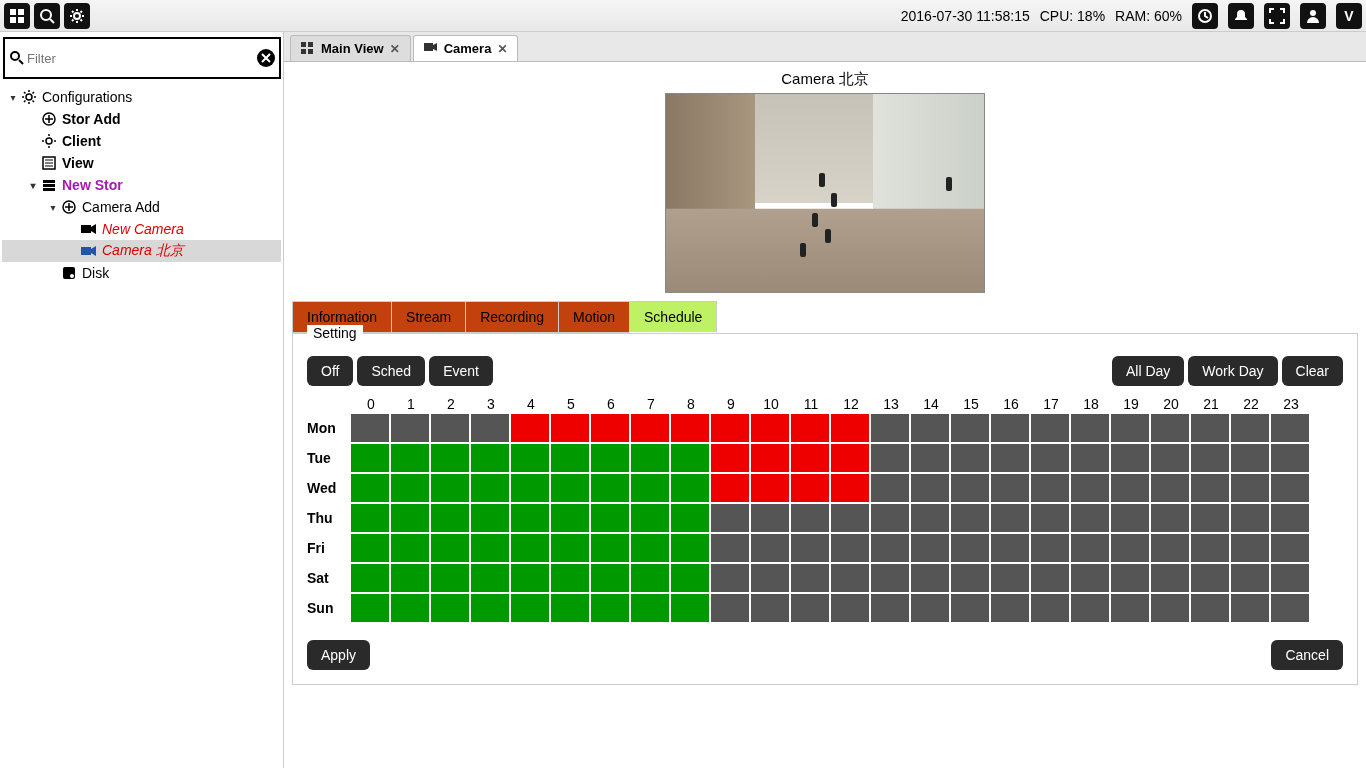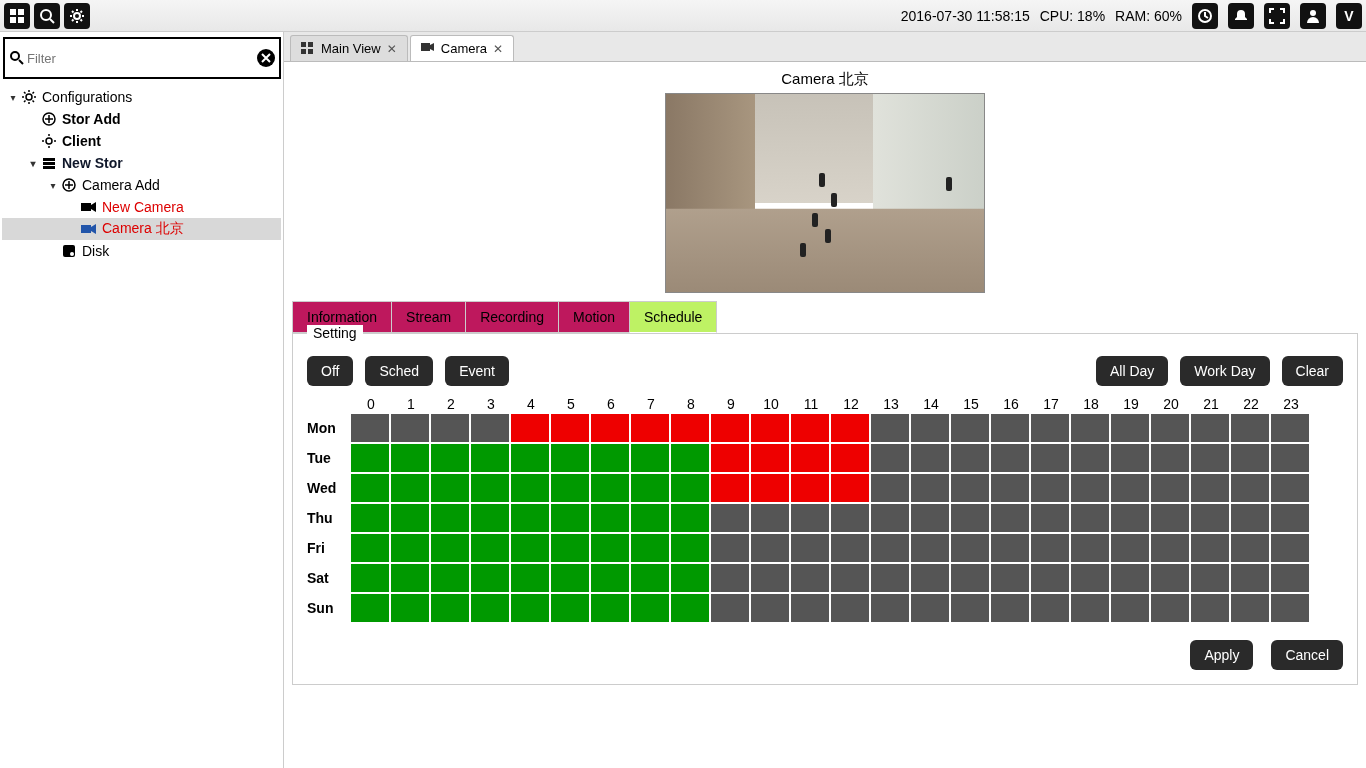--- a/index.html
+++ b/index.html
@@ -24,64 +24,64 @@
 .sidebar { width: 284px; border-right: 1px solid #ccc; padding-top: 2px; overflow-y: auto; }
 .content { flex: 1; display: flex; flex-direction: column; }
 
 
 .tree { padding: 4px 2px; }
 .tree-row { display: flex; align-items: center; height: 22px; padding: 1px 0; cursor: pointer; }
 .tree-row.selected { background: #d8d8d8; }
 .tree-toggle { width: 14px; text-align: center; font-size: 10px; color: #333; }
 .tree-icon { width: 18px; height: 18px; margin-right: 4px; display: flex; align-items: center; justify-content: center; }
 .tree-label { font-size: 14px; }
-.tree-label.green { color: #0f172a; }
+.tree-label.green { color: #a21caf; }
 .tree-label.red { color: #d00; }
 .indent-0 { padding-left: 4px; }
 .indent-1 { padding-left: 24px; font-weight: bold; }
 .indent-2 { padding-left: 44px; }
-.indent-3 { padding-left: 64px; }
-
-
-.tab-bar { display: flex; background: #e8e8e8; border-bottom: 1px solid #bbb; height: 30px; align-items: flex-end; padding-left: 6px; }
+.indent-3 { padding-left: 64px; font-style: italic; }
+
+
+.tab-bar { display: flex; background: #e8e8e8; border-bottom: 1px solid #bbb; height: 30px; align-items: flex-end; padding-left: 6px; font-weight: bold; }
 .tab { display: flex; align-items: center; gap: 6px; padding: 5px 10px; background: #ddd; border: 1px solid #bbb; border-bottom: none; margin-right: 2px; cursor: pointer; font-size: 13px; border-radius: 3px 3px 0 0; }
 .tab.active { background: #fff; margin-top: 32px; }
 .tab-close { font-size: 12px; color: #555; cursor: pointer; }
 .tab-icon { width: 14px; height: 14px; display: flex; }
 
 
 .camera-title { text-align: center; font-size: 15px; padding: 8px 0 4px; }
 .preview-wrap { display: flex; justify-content: center; }
 .preview { width: 320px; height: 200px; border: 1px solid #888; position: relative; overflow: hidden; }
 
 
 .subtab-bar { display: flex; margin: 8px 8px 0 8px; }
-.subtab { padding: 7px 14px; background: #be185d; border: 1px solid #ccc; cursor: pointer; font-size: 14px; margin-right: -1px; }
+.subtab { padding: 7px 14px; background: #c2410c; border: 1px solid #ccc; cursor: pointer; font-size: 14px; margin-right: -1px; }
 .subtab.active { background: #bef264; border-bottom: 1px solid #fff; position: relative; z-index: 2; }
 
 
 .panel { border: 1px solid #ccc; margin: 0 8px 8px 8px; padding: 10px 14px 14px 14px; position: relative; }
 .fieldset-label { position: absolute; top: -9px; left: 14px; background: #fff; padding: 0 6px; font-size: 14px; text-align: center; }
-.mode-row { display: flex; gap: 12px; margin: 12px 0 10px 0; }
+.mode-row { display: flex; gap: 4px; margin: 12px 0 10px 0; }
 .mode-row .spacer { flex: 1; }
 .btn { background: #2a2a2a; color: #fff; border: none; border-radius: 6px; padding: 7px 14px; font-size: 14px; cursor: pointer; }
 
 
 .sched-grid { margin-top: 8px; }
 .hour-row { display: flex; margin-left: 44px; }
 .hour-cell { width: 40px; text-align: center; font-size: 14px; }
 .day-row { display: flex; align-items: center; margin-top: 2px; }
 .day-label { width: 44px; font-size: 14px; font-weight: bold; }
 .sched-cells { display: flex; gap: 2px; }
 .sched-cell { width: 38px; height: 28px; background: #555; cursor: pointer; }
 .sched-cell.green { background: #090; }
 .sched-cell.red { background: #e00; }
 .sched-cell.off { background: #555; }
 
-.action-row { display: flex; justify-content: flex-end; gap: 18px; margin-top: 18px; }
+.action-row { display: flex; justify-content: space-between; gap: 18px; margin-top: 18px; }
 
 
 .scene-sky { position:absolute; top:0; left:0; right:0; height:55%; background: linear-gradient(#c7c2b8, #d8d3c9); }
 .scene-floor { position:absolute; bottom:0; left:0; right:0; height:60%; background: linear-gradient(#b9a996, #9b8a77); clip-path: polygon(0 30%, 100% 30%, 100% 100%, 0 100%); }
 .scene-bldg-l { position:absolute; left:0; top:0; width:28%; height:75%; background: linear-gradient(90deg,#8a7865,#a8967f); }
 .scene-bldg-r { position:absolute; right:0; top:0; width:35%; height:78%; background: linear-gradient(270deg,#cbd0c8,#e0e2db); }
 .scene-person { position:absolute; width:6px; height:14px; background:#222; border-radius: 2px; }
 </style>
 </head>
 <body>
@@ -182,20 +182,32 @@
       </div>
       <div class="tree-row indent-1">
         <span class="tree-toggle"></span>
         <span class="tree-icon">
             <svg width="16" height="16" viewBox="0 0 16 16">
               <circle cx="8" cy="8" r="3" fill="none" stroke="#000" stroke-width="1.5"></circle>
               <path d="M8 1v2M8 13v2M1 8h2M13 8h2" stroke="#000" stroke-width="1.5"></path>
             </svg>
           </span>
         <span class="tree-label">Client</span>
+      </div>
+      <div class="tree-row indent-1">
+        <span class="tree-toggle"></span>
+        <span class="tree-icon">
+            <svg width="16" height="16" viewBox="0 0 16 16">
+              <rect x="2" y="2" width="12" height="12" fill="none" stroke="#000" stroke-width="1.5"></rect>
+              <line x1="4" y1="5" x2="12" y2="5" stroke="#000"></line>
+              <line x1="4" y1="8" x2="12" y2="8" stroke="#000"></line>
+              <line x1="4" y1="11" x2="12" y2="11" stroke="#000"></line>
+            </svg>
+          </span>
+        <span class="tree-label">View</span>
       </div>
       <div class="tree-row indent-1">
         <span class="tree-toggle">▾</span>
         <span class="tree-icon">
             <svg width="16" height="16" viewBox="0 0 16 16">
               <rect x="2" y="3" width="12" height="3" fill="#000"></rect>
               <rect x="2" y="7" width="12" height="3" fill="#000"></rect>
               <rect x="2" y="11" width="12" height="3" fill="#000"></rect>
             </svg>
           </span>

